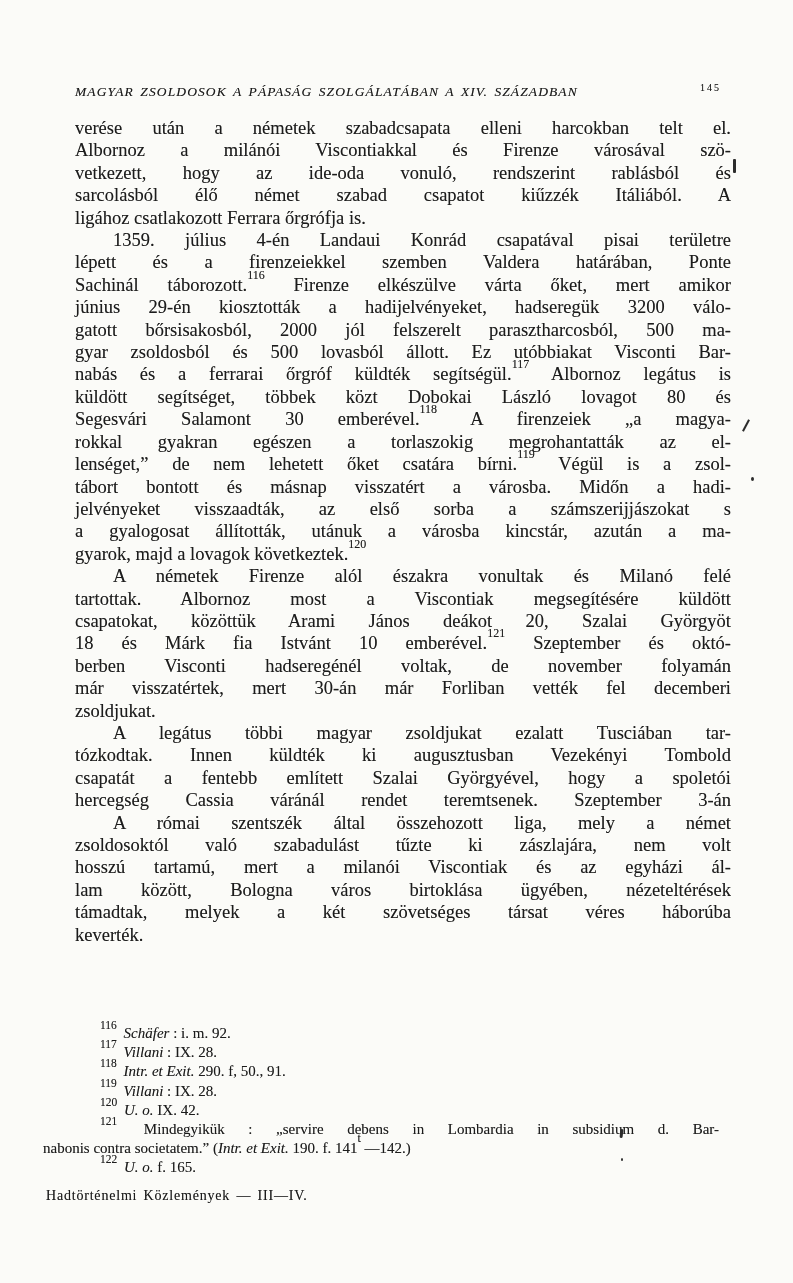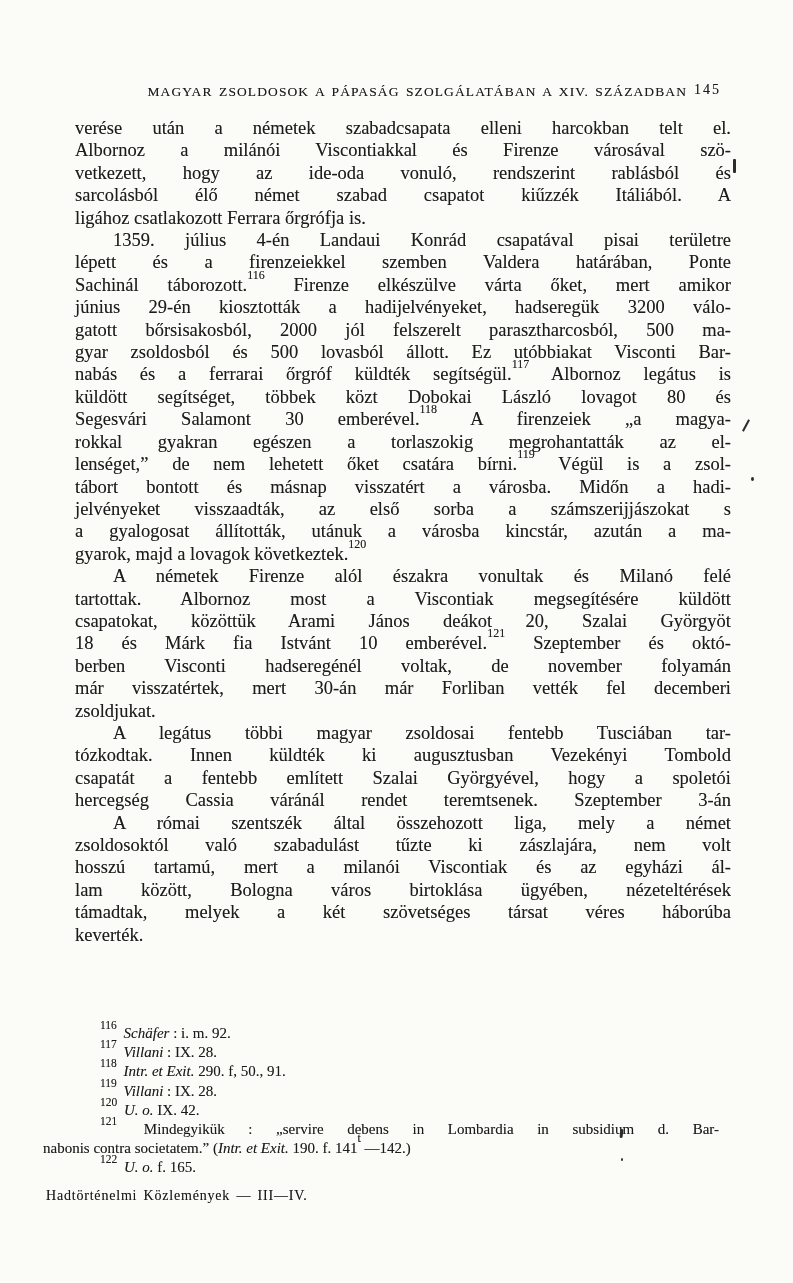--- a/index.html
+++ b/index.html
@@ -16,29 +16,30 @@
     position: absolute;
     left: 75px;
     top: 84px;
     width: 656px;
     font-size: 13.5px;
     letter-spacing: 1.1px;
     word-spacing: 2px;
   }
   .header-title {
     display: block;
-    text-align: right;
+    text-align: left;
     padding-right: 44px;
     text-shadow: 0 0 0.5px rgba(25,25,25,0.45);
+    font-style: italic;
   }
   .page-number {
     position: absolute;
     right: 10px;
     top: -2px;
-    font-size: 14px;
+    font-size: 10px;
     letter-spacing: 2px;
     text-shadow: 0 0 0.5px rgba(25,25,25,0.45);
   }
   .body-text {
     position: absolute;
     left: 75px;
     top: 117px;
     width: 656px;
     font-size: 18.5px;
     line-height: 22.4px;
@@ -115,21 +116,21 @@
       <div class="line">jelvényeket visszaadták, az első sorba a számszerijjászokat s</div>
       <div class="line">a gyalogosat állították, utánuk a városba kincstár, azután a ma-</div>
       <div class="line last">gyarok, majd a lovagok következtek.<sup>120</sup></div>
       <div class="line indent">A németek Firenze alól északra vonultak és Milanó felé</div>
       <div class="line">tartottak. Albornoz most a Viscontiak megsegítésére küldött</div>
       <div class="line">csapatokat, közöttük Arami János deákot 20, Szalai Györgyöt</div>
       <div class="line">18 és Márk fia Istvánt 10 emberével.<sup>121</sup> Szeptember és októ-</div>
       <div class="line">berben Visconti hadseregénél voltak, de november folyamán</div>
       <div class="line">már visszatértek, mert 30-án már Forliban vették fel decemberi</div>
       <div class="line last">zsoldjukat.</div>
-      <div class="line indent">A legátus többi magyar zsoldosai fentebb Tusciában tar-</div>
+      <div class="line indent">A legátus többi magyar zsoldjukat ezalatt Tusciában tar-</div>
       <div class="line">tózkodtak. Innen küldték ki augusztusban Vezekényi Tombold</div>
       <div class="line">csapatát a fentebb említett Szalai Györgyével, hogy a spoletói</div>
       <div class="line">hercegség Cassia váránál rendet teremtsenek. Szeptember 3-án</div>
       <div class="line indent">A római szentszék által összehozott liga, mely a német</div>
       <div class="line">zsoldosoktól való szabadulást tűzte ki zászlajára, nem volt</div>
       <div class="line">hosszú tartamú, mert a milanói Viscontiak és az egyházi ál-</div>
       <div class="line">lam között, Bologna város birtoklása ügyében, nézeteltérések</div>
       <div class="line">támadtak, melyek a két szövetséges társat véres háborúba</div>
       <div class="line last">keverték.</div>
     </div>

